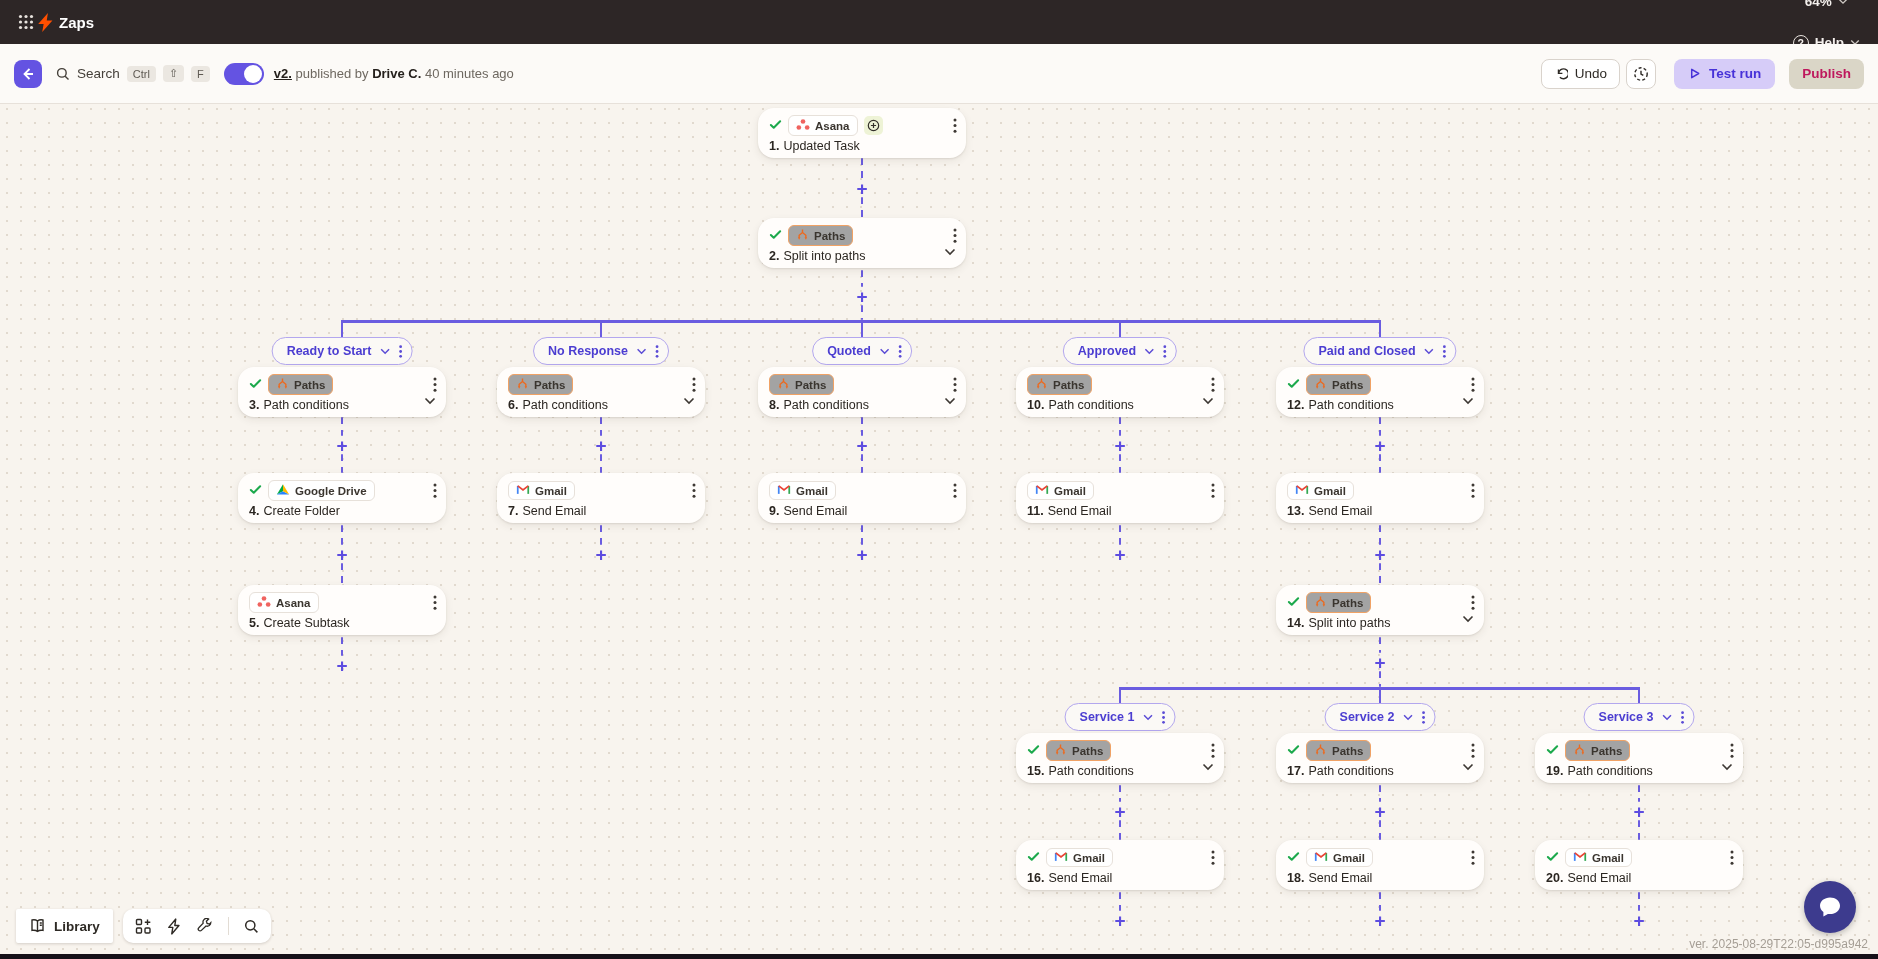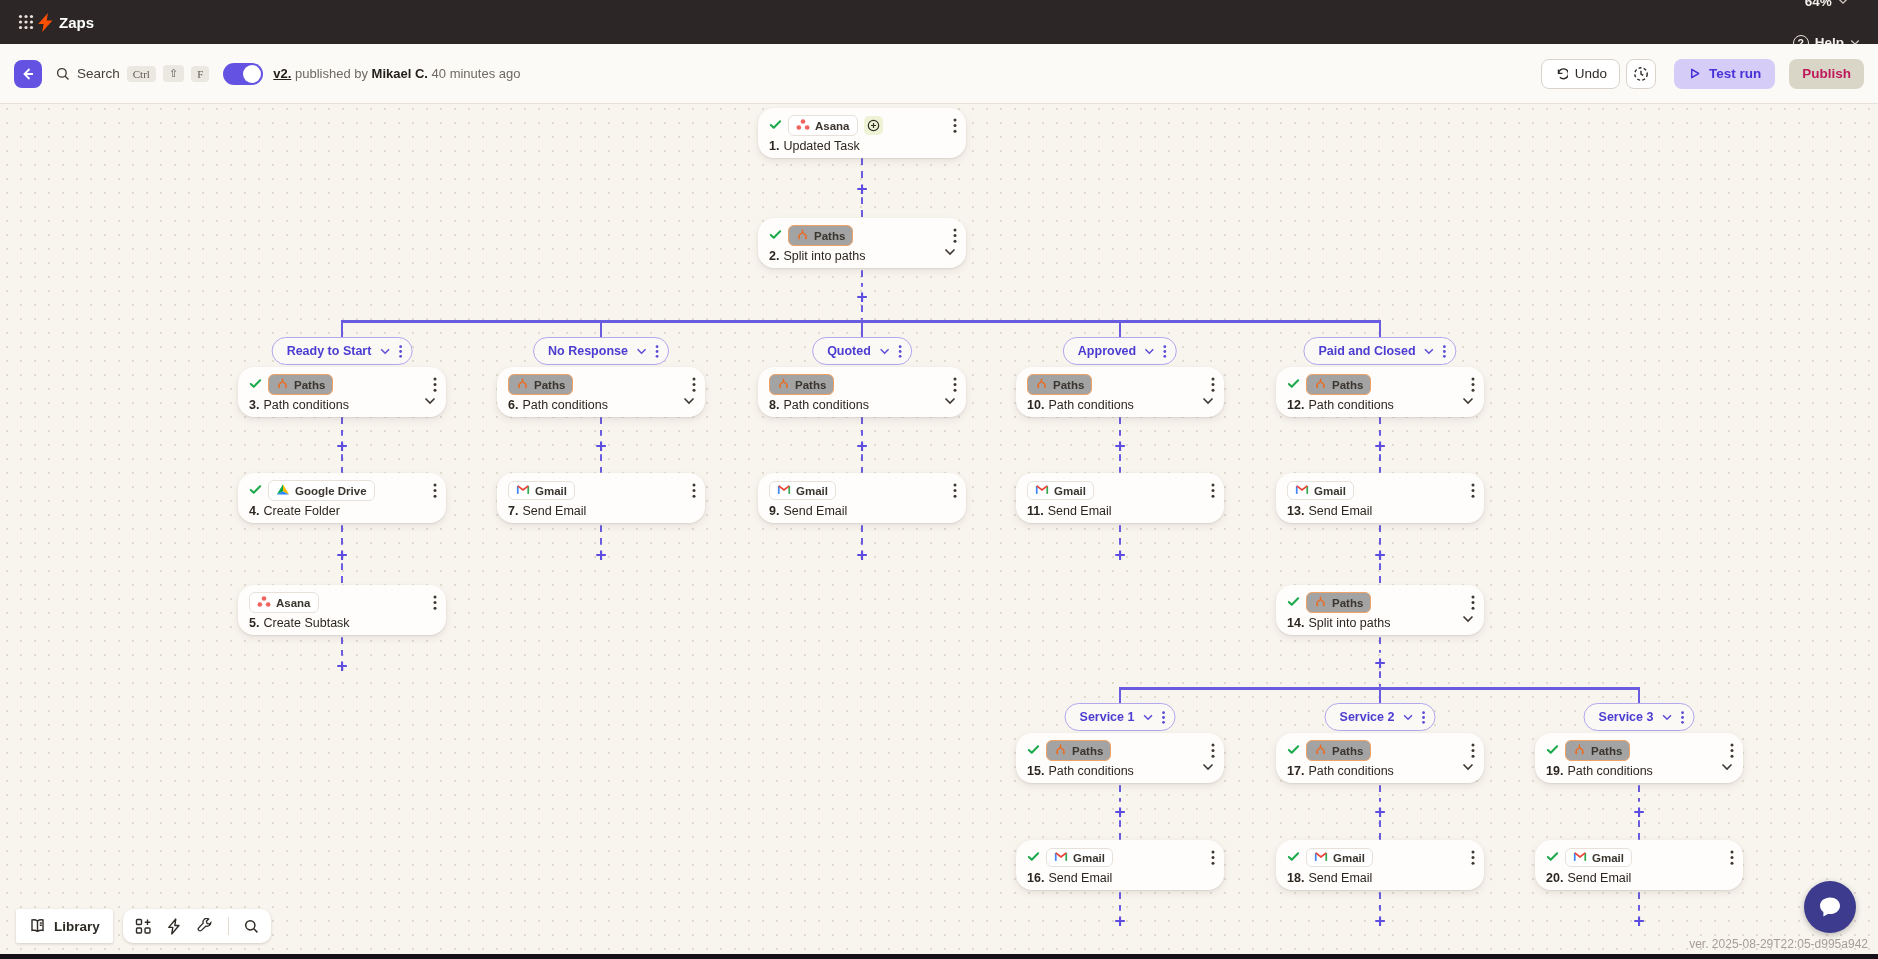--- a/index.html
+++ b/index.html
@@ -25,21 +25,21 @@
   .help-circle { width:16px; height:16px; border:1.4px solid #e8e3de; border-radius:50%;
                  font-size:10.5px; display:flex; align-items:center; justify-content:center; font-weight:700; }
 
   
   .toolbar { position:absolute; top:44px; left:0; right:0; height:60px; background:#fcfaf7;
              border-bottom:1px solid #e7e1da; display:flex; align-items:center; padding:0 14px; z-index:30; }
   .back-btn { width:28px; height:28px; border-radius:8px; background:#6453e2; border:none; color:#fff;
               display:flex; align-items:center; justify-content:center; cursor:pointer; }
   .search-area { display:flex; align-items:center; gap:7px; margin-left:14px; color:#45403a; font-size:13.5px; }
   .kbd { background:#ebe7e1; border-radius:4px; padding:2px 6px; font-size:11px; color:#5e5952;
-         font-family:Liberation Serif, serif; }
+         font-family:Liberation Sans, sans-serif; }
   .toggle { width:40px; height:22px; border-radius:11px; background:#6453e2; margin-left:14px; position:relative; cursor:pointer; }
   .toggle-knob { position:absolute; right:2px; top:2px; width:18px; height:18px; background:#fff; border-radius:50%; }
   .pub-info { margin-left:10px; font-size:13px; color:#6e6860; }
   .ver-link { color:#25201c; text-decoration:underline; font-weight:600; cursor:pointer; }
   .pub-name { color:#25201c; font-weight:700; }
   .toolbar-right { margin-left:auto; display:flex; align-items:center; gap:6px; }
   .undo-btn { display:flex; align-items:center; gap:7px; height:30px; padding:0 12px; background:#fff;
               border:1px solid #d9d3cc; border-radius:8px; font-size:13.5px; color:#2e2a25; cursor:pointer; font-weight:500;}
   .hist-btn { width:30px; height:30px; border:1px solid #d9d3cc; border-radius:8px; background:#fff;
               display:flex; align-items:center; justify-content:center; cursor:pointer; }
@@ -157,21 +157,21 @@
       <span class="kbd">Ctrl</span>
       <span class="kbd">⇧</span>
       <span class="kbd">F</span>
     </div>
     <div class="toggle">
         <div class="toggle-knob"></div>
       </div>
     <div class="pub-info">
       <span class="ver-link">v2.</span>
       <span>published by</span>
-      <span class="pub-name">Mikael C.</span>
+      <span class="pub-name">Drive C.</span>
       <span>40 minutes ago</span>
     </div>
     <div class="toolbar-right">
       <button class="undo-btn">
         <svg width="14" height="14" viewBox="0 0 15 15" fill="none" stroke="#2e2a26" stroke-width="1.5">
             <path d="M4.8 2.6v4.2H9"></path>
             <path d="M4.9 6.8a5.3 5.3 0 1 1 1.4 4.1"></path>
           </svg>
         <span>Undo</span>
       </button>

